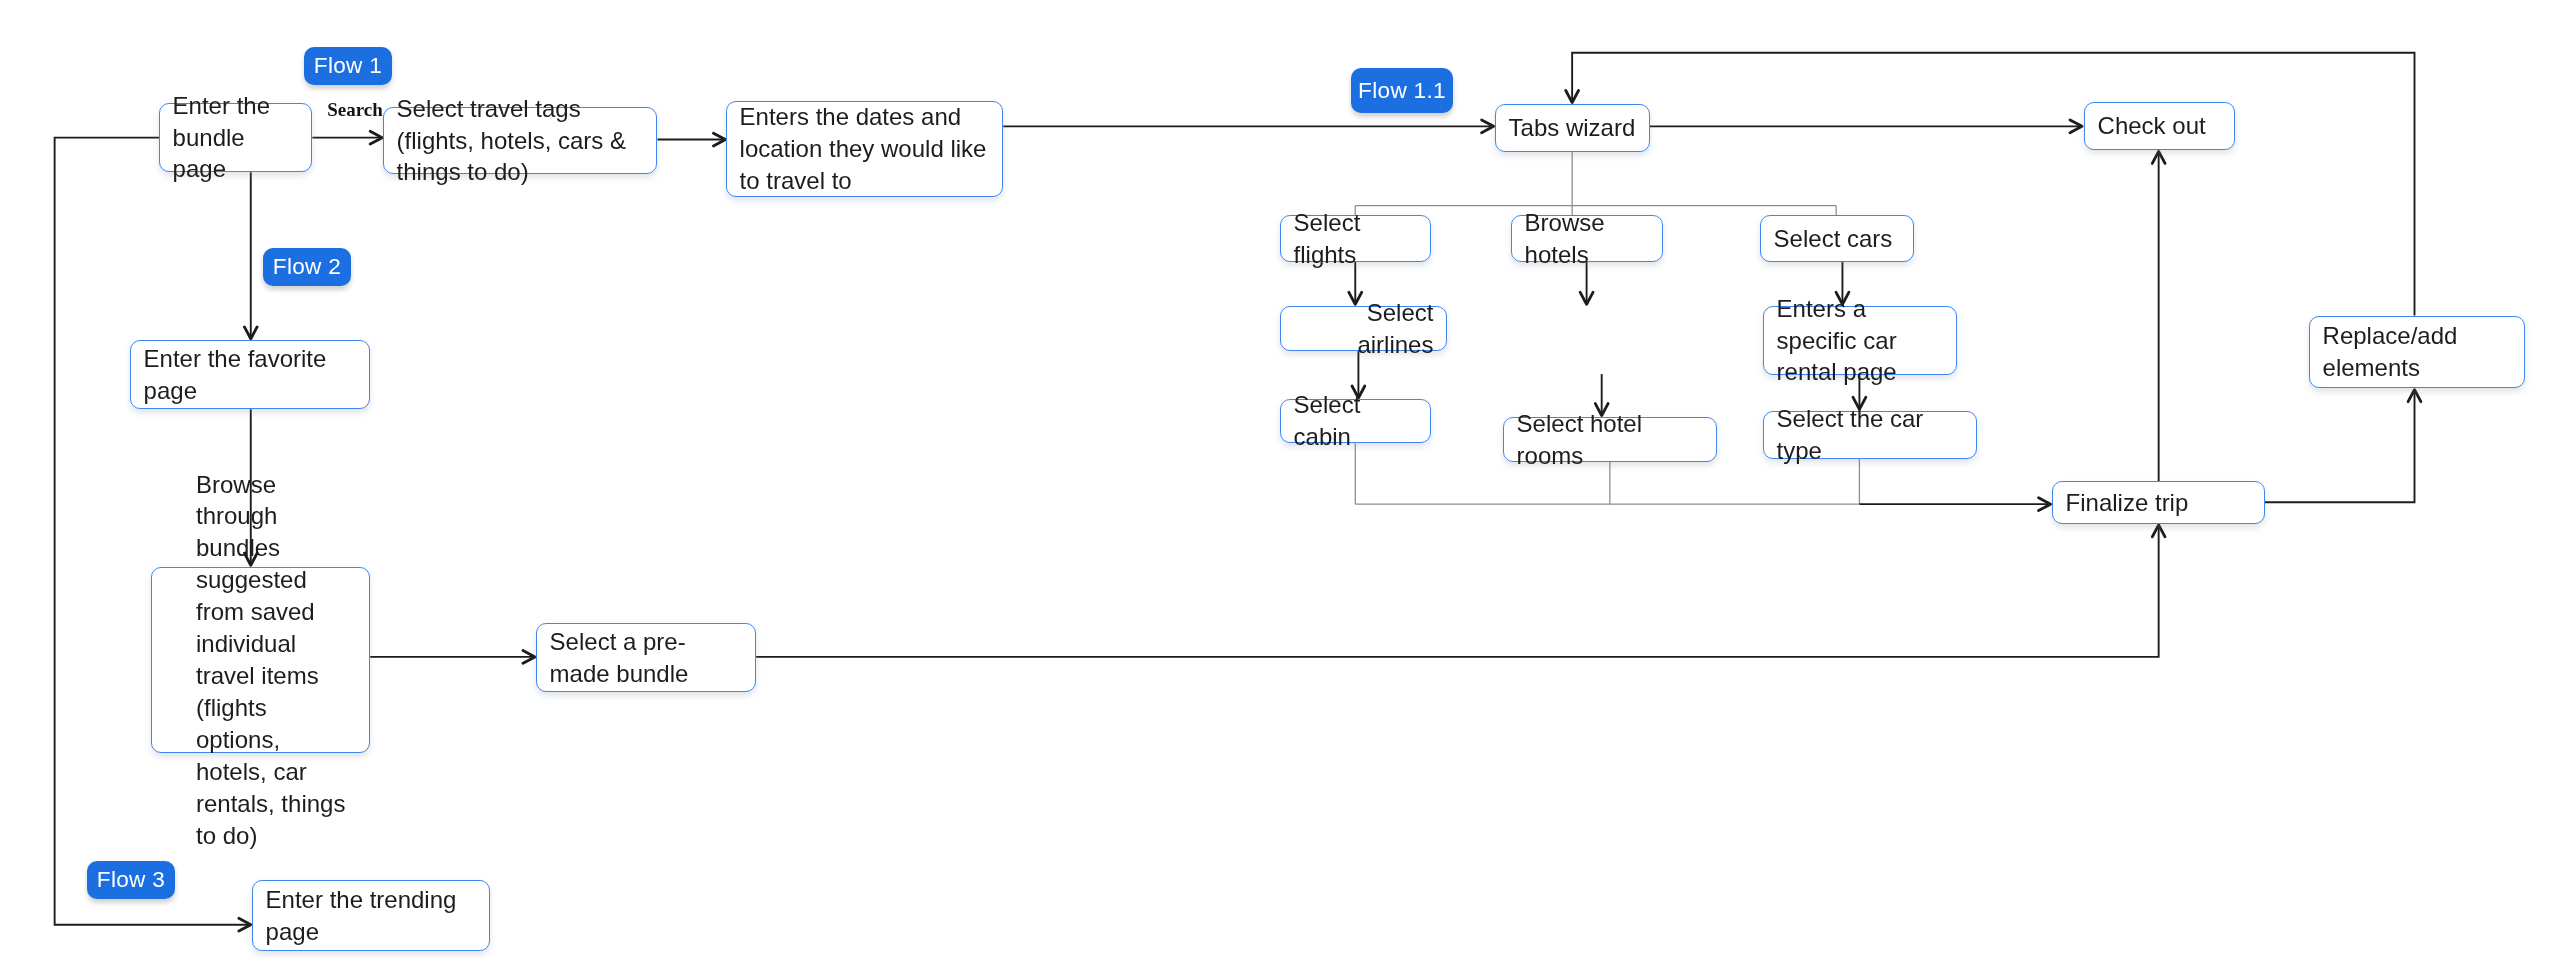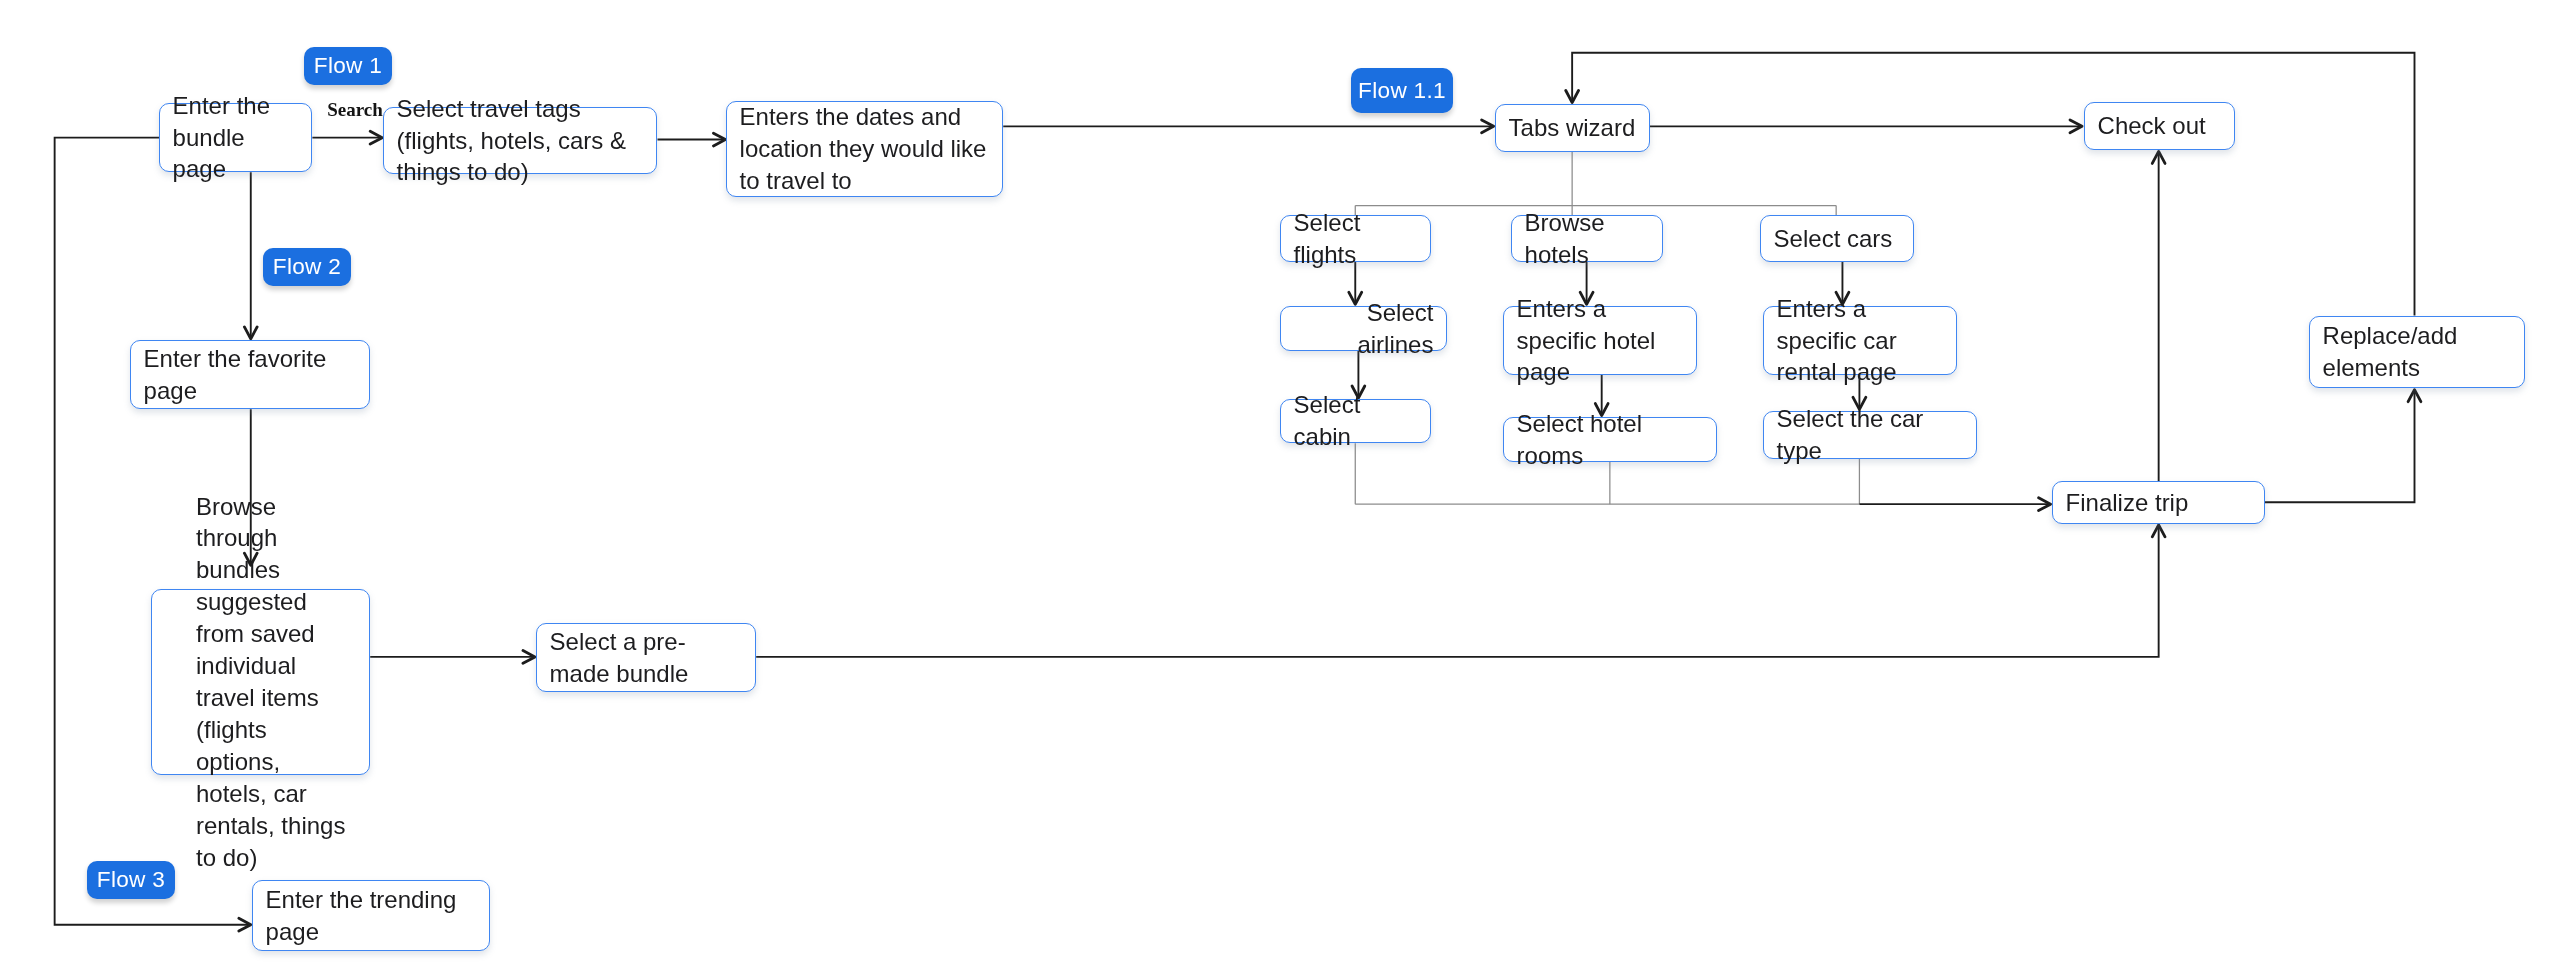--- a/index.html
+++ b/index.html
@@ -68,26 +68,25 @@
     <div class="badge" style="background: rgb(27, 111, 224); color: rgb(255, 255, 255); left: 87px; top: 861px; width: 88px; height: 38px;">Flow 3</div>
     <div class="node" style="background: rgb(255, 255, 255); border-color: rgb(63, 134, 242); color: rgb(29, 29, 31); left: 159px; top: 103px; width: 153px; height: 69px;">Enter the bundle page</div>
     <div class="node" style="background: rgb(255, 255, 255); border-color: rgb(63, 134, 242); color: rgb(29, 29, 31); left: 383px; top: 107px; width: 274px; height: 67px;">Select travel tags (flights, hotels, cars &amp; things to do)</div>
     <div class="node" style="background: rgb(255, 255, 255); border-color: rgb(63, 134, 242); color: rgb(29, 29, 31); left: 726px; top: 101px; width: 277px; height: 96px;">Enters the dates and location they would like to travel to</div>
     <div class="node" style="background: rgb(255, 255, 255); border-color: rgb(63, 134, 242); color: rgb(29, 29, 31); left: 1495px; top: 104px; width: 155px; height: 48px;">Tabs wizard</div>
     <div class="node" style="background: rgb(255, 255, 255); border-color: rgb(63, 134, 242); color: rgb(29, 29, 31); left: 2084px; top: 102px; width: 151px; height: 48px;">Check out</div>
     <div class="node" style="background: rgb(255, 255, 255); border-color: rgb(63, 134, 242); color: rgb(29, 29, 31); left: 1280px; top: 215px; width: 151px; height: 47px;">Select flights</div>
     <div class="node" style="background: rgb(255, 255, 255); border-color: rgb(63, 134, 242); color: rgb(29, 29, 31); left: 1511px; top: 215px; width: 152px; height: 47px;">Browse hotels</div>
     <div class="node" style="background: rgb(255, 255, 255); border-color: rgb(63, 134, 242); color: rgb(29, 29, 31); left: 1760px; top: 215px; width: 154px; height: 47px;">Select cars</div>
     <div class="node" style="background: rgb(255, 255, 255); border-color: rgb(63, 134, 242); color: rgb(29, 29, 31); left: 1280px; top: 306px; width: 167px; height: 45px; text-align: right;">Select airlines</div>
-    <div class="node" style="background: rgb(255, 255, 255); border-color: rgb(63, 134, 242); color: rgb(29, 29, 31); left: 1503px; top: 306px; width: 194px; height: 69px;">Enters a specific hotel page</div>
     <div class="node" style="background: rgb(255, 255, 255); border-color: rgb(63, 134, 242); color: rgb(29, 29, 31); left: 1763px; top: 306px; width: 194px; height: 69px;">Enters a specific car rental page</div>
     <div class="node" style="background: rgb(255, 255, 255); border-color: rgb(63, 134, 242); color: rgb(29, 29, 31); left: 1280px; top: 399px; width: 151px; height: 44px;">Select cabin</div>
     <div class="node" style="background: rgb(255, 255, 255); border-color: rgb(63, 134, 242); color: rgb(29, 29, 31); left: 1503px; top: 417px; width: 214px; height: 45px;">Select hotel rooms</div>
     <div class="node" style="background: rgb(255, 255, 255); border-color: rgb(63, 134, 242); color: rgb(29, 29, 31); left: 2309px; top: 316px; width: 216px; height: 72px;">Replace/add elements</div>
     <div class="node" style="background: rgb(255, 255, 255); border-color: rgb(63, 134, 242); color: rgb(29, 29, 31); left: 1763px; top: 411px; width: 214px; height: 48px;">Select the car type</div>
     <div class="node" style="background: rgb(255, 255, 255); border-color: rgb(63, 134, 242); color: rgb(29, 29, 31); left: 2052px; top: 481px; width: 213px; height: 43px;">Finalize trip</div>
     <div class="node" style="background: rgb(255, 255, 255); border-color: rgb(63, 134, 242); color: rgb(29, 29, 31); left: 130px; top: 340px; width: 240px; height: 69px;">Enter the favorite page</div>
-    <div class="node" style="background: rgb(255, 255, 255); border-color: rgb(63, 134, 242); color: rgb(29, 29, 31); left: 151px; top: 589px; width: 219px; height: 186px; padding-left: 44px;">Browse through bundles suggested from saved individual travel items (flights options, hotels, car rentals, things to do)</div>
+    <div class="node" style="background: rgb(255, 255, 255); border-color: rgb(63, 134, 242); color: rgb(29, 29, 31); left: 151px; top: 567px; width: 219px; height: 186px; padding-left: 44px;">Browse through bundles suggested from saved individual travel items (flights options, hotels, car rentals, things to do)</div>
     <div class="node" style="background: rgb(255, 255, 255); border-color: rgb(63, 134, 242); color: rgb(29, 29, 31); left: 536px; top: 623px; width: 220px; height: 69px;">Select a pre-made bundle</div>
     <div class="node" style="background: rgb(255, 255, 255); border-color: rgb(63, 134, 242); color: rgb(29, 29, 31); left: 252px; top: 880px; width: 238px; height: 71px;">Enter the trending page</div>
     <div class="annotation" style="left: 316px; top: 97px; width: 78px; height: 26.4px;">Search</div>
   </div>
 
 
 </body></html>

